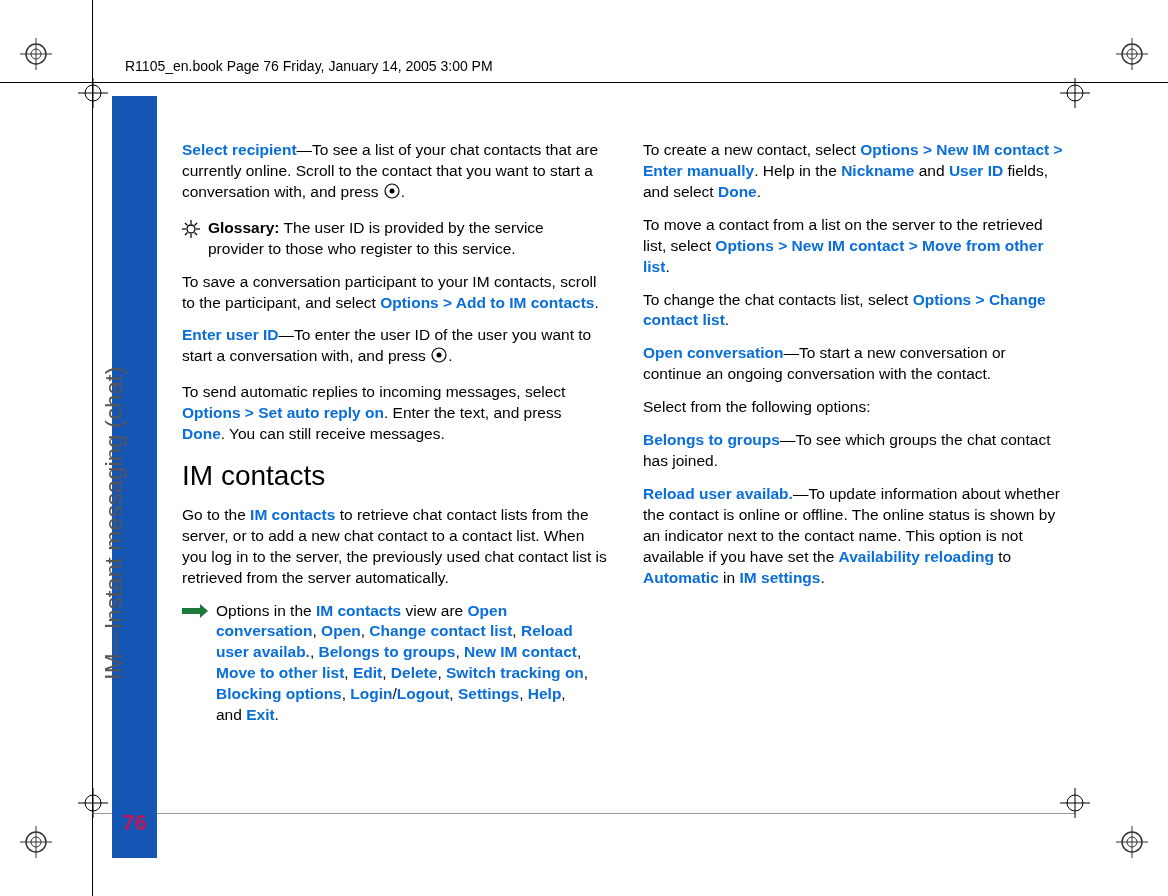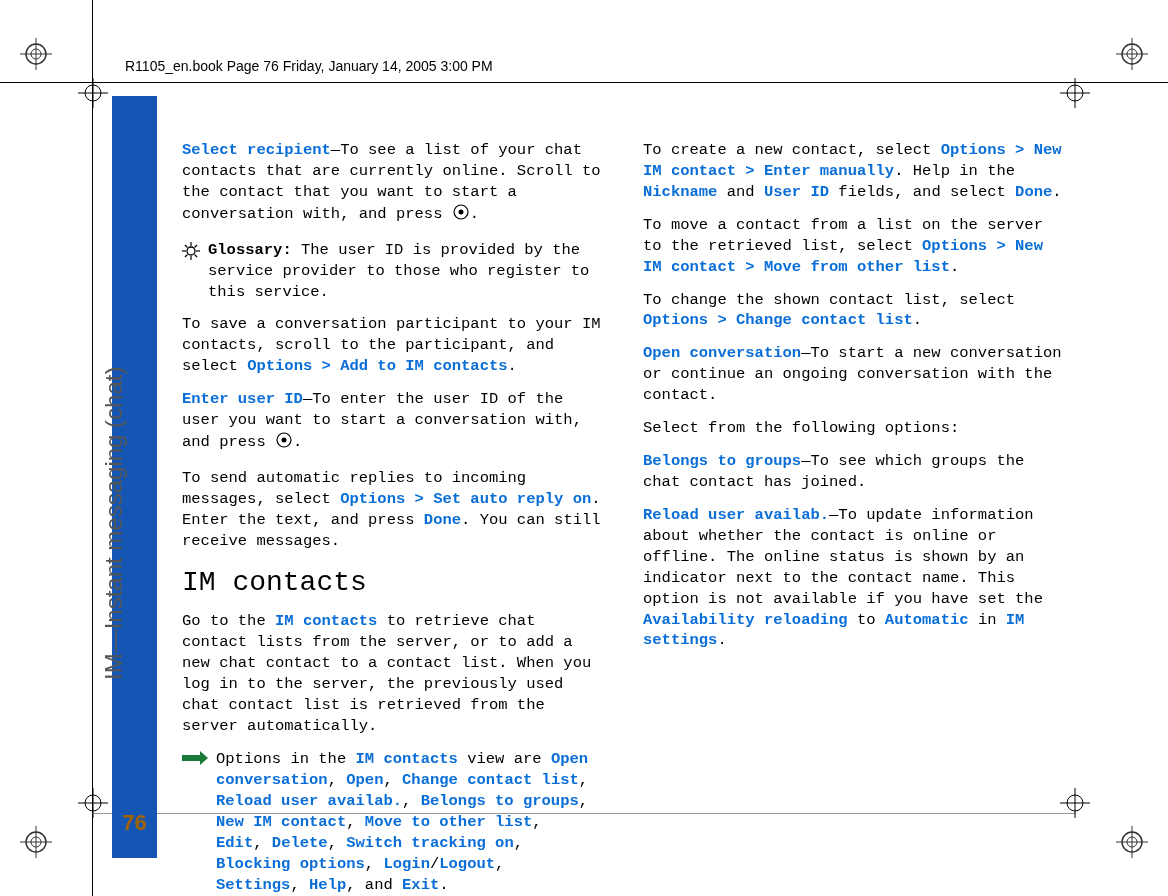--- a/index.html
+++ b/index.html
@@ -80,33 +80,32 @@
     font-size: 24px;
     color: #555;
     white-space: nowrap;
   }
   .page-number {
     position: absolute;
     left: 112px;
     bottom: 60px;
     width: 45px;
     text-align: center;
-    color: #a16207;
+    color: #be185d;
     font-size: 22px;
     font-weight: bold;
   }
   .content {
     position: absolute;
     top: 140px;
     left: 182px;
     right: 100px;
     bottom: 100px;
     display: flex;
     gap: 36px;
-    font-family: Liberation Mono, monospace;
   }
   .col {
     flex: 1;
     line-height: 1.35;
   }
   .col p { margin: 0 0 12px 0; }
   h2 {
     font-size: 28px;
     font-weight: normal;
     margin: 12px 0 10px 0;
@@ -255,21 +254,21 @@
   </div>
 
   <div class="col">
     <p>
       <span>To create a new contact, select </span><span class="blue">Options &gt; New IM contact &gt; Enter manually</span><span>. Help in the </span><span class="blue">Nickname</span><span> and </span><span class="blue">User ID</span><span> fields, and select </span><span class="blue">Done</span><span>.</span>
     </p>
     <p>
       <span>To move a contact from a list on the server to the retrieved list, select </span><span class="blue">Options &gt; New IM contact &gt; Move from other list</span><span>.</span>
     </p>
     <p>
-      <span>To change the shown contact list, select </span><span class="blue">Options &gt; Change contact list</span><span>.</span>
+      <span>To change the chat contacts list, select </span><span class="blue">Options &gt; Change contact list</span><span>.</span>
     </p>
     <p>
       <span class="blue">Open conversation</span><span>—To start a new conversation or continue an ongoing conversation with the contact.</span>
     </p>
     <p>Select from the following options:</p>
     <p>
       <span class="blue">Belongs to groups</span><span>—To see which groups the chat contact has joined.</span>
     </p>
     <p>
       <span class="blue">Reload user availab.</span><span>—To update information about whether the contact is online or offline. The online status is shown by an indicator next to the contact name. This option is not available if you have set the </span><span class="blue">Availability reloading</span><span> to </span><span class="blue">Automatic</span><span> in </span><span class="blue">IM settings</span><span>.</span>

